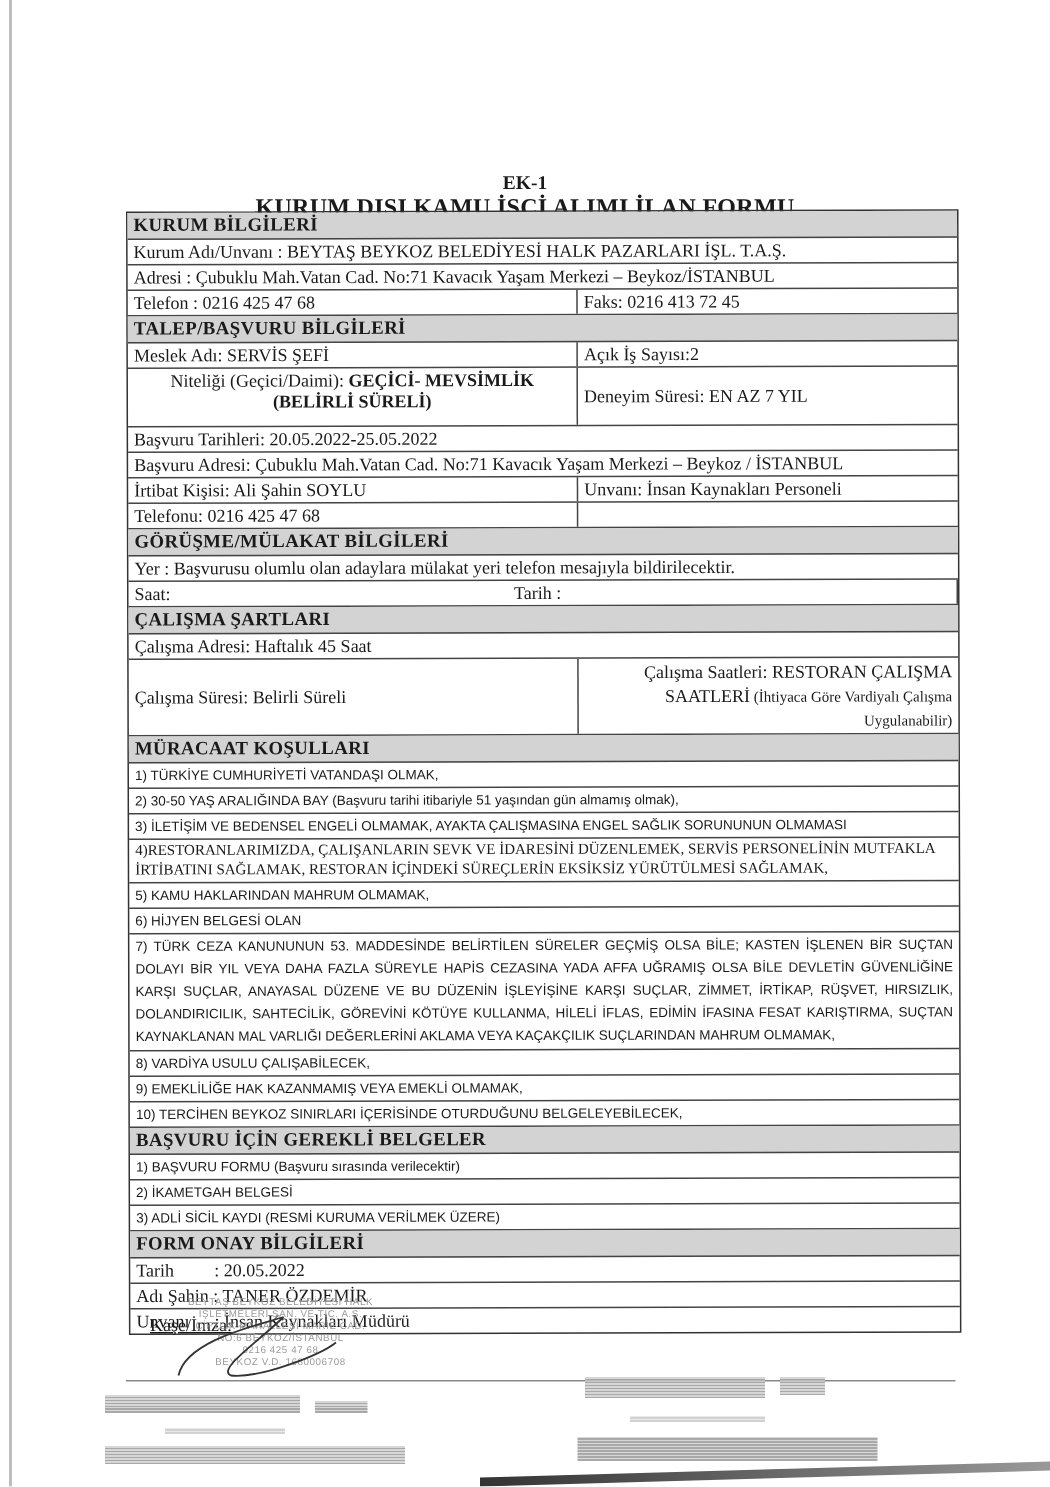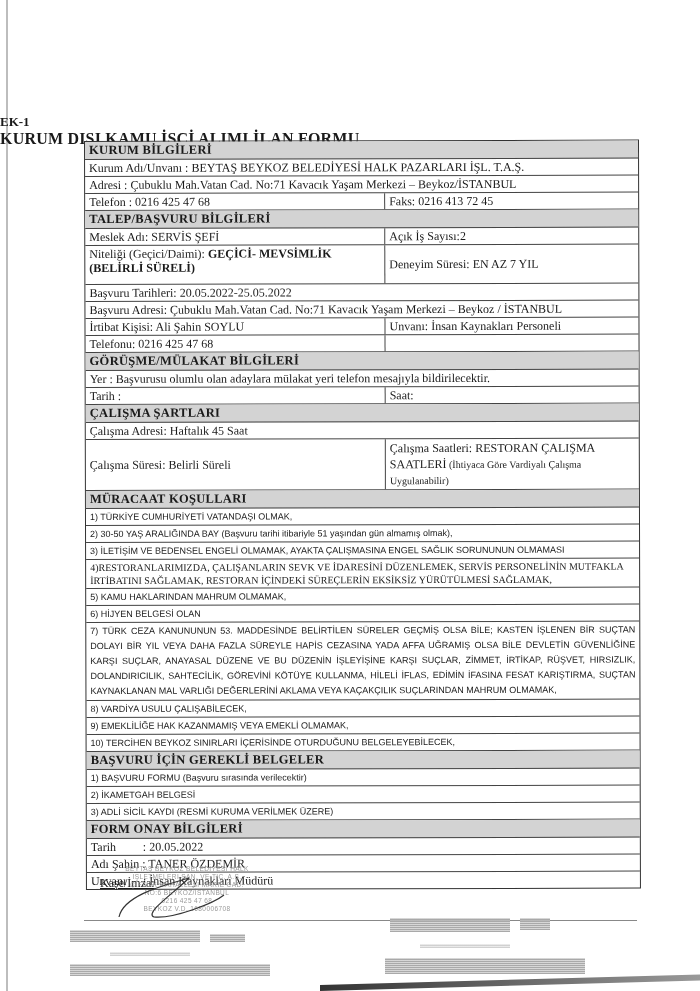--- a/index.html
+++ b/index.html
@@ -1,33 +1,33 @@
 <!DOCTYPE html>
 <html><head>
 <meta charset="utf-8">
 <style>
   html, body { margin:0; padding:0; }
   body {
     width:700px; height:991px; background:#ffffff; position:relative; overflow:hidden;
     font-family:"Liberation Serif", serif; color:#1a1a1a;
   }
   .page-edge { position:absolute; left:6px; top:0; bottom:0; width:2px; background:#bdbdbd; }
-  .title-block { position:absolute; top:113px; left:0; width:700px; text-align:left; font-weight:bold; }
+  .title-block { position:absolute; top:113px; left:0; width:700px; text-align:center; font-weight:bold; }
   .title-block .t1 { font-size:13px; line-height:17px; }
   .title-block .t2 { font-size:16px; line-height:18px; letter-spacing:0.2px; }
   .form {
     position:absolute; left:84px; top:141px; width:553px;
     border:1px solid #333; transform:rotate(-0.15deg); transform-origin:left top;
   }
   .row { display:flex; border-bottom:1px solid #444; min-height:16px; }
   .row:last-child { border-bottom:none; }
   .cell { padding:1px 4px; font-size:12px; line-height:14px; box-sizing:border-box; display:flex; align-items:center; }
   .cell.full { width:100%; }
-  .cell.left { width:300px; border-right:1px solid #444; }
-  .cell.right { flex:1; }
+  .cell.left { width:300px; border-right:1px solid #444;text-align:center; }
+  .cell.right { flex:1;text-align:right; }
   .sec {
     background:#d3d3d3; font-weight:bold; font-size:12.5px; letter-spacing:0.3px;
     padding:1px 4px; line-height:15px; border-bottom:1px solid #444;
   }
   .sans { font-family:"Liberation Sans", sans-serif; font-size:9px; line-height:13px; }
   .sans.justify { text-align:justify; display:block; line-height:15px; padding-right:4px; }
   .tall { min-height:38px; }
   .email { text-decoration:underline; color:#222; }
   .bold { font-weight:bold; }
   .small { font-size:10px; line-height:13px; }
@@ -89,22 +89,22 @@
   </div>
   <div class="row">
     <div class="cell left">Telefonu: 0216 425 47 68</div>
   </div>
 
   <div class="sec">GÖRÜŞME/MÜLAKAT BİLGİLERİ</div>
   <div class="row">
     <div class="cell full">Yer : Başvurusu olumlu olan adaylara mülakat yeri telefon mesajıyla bildirilecektir.</div>
   </div>
   <div class="row">
+    <div class="cell right">Saat:</div>
     <div class="cell left">Tarih :</div>
-    <div class="cell right">Saat:</div>
   </div>
 
   <div class="sec">ÇALIŞMA ŞARTLARI</div>
   <div class="row">
     <div class="cell full">Çalışma Adresi: Haftalık 45 Saat</div>
   </div>
   <div class="row" style="min-height:48px;">
     <div class="cell left">Çalışma Süresi: Belirli Süreli</div>
     <div class="cell right" style="display:block;line-height:16px;">
       <span>Çalışma Saatleri: RESTORAN ÇALIŞMA SAATLERİ</span><span class="small"> (İhtiyaca Göre Vardiyalı Çalışma Uygulanabilir)</span>

